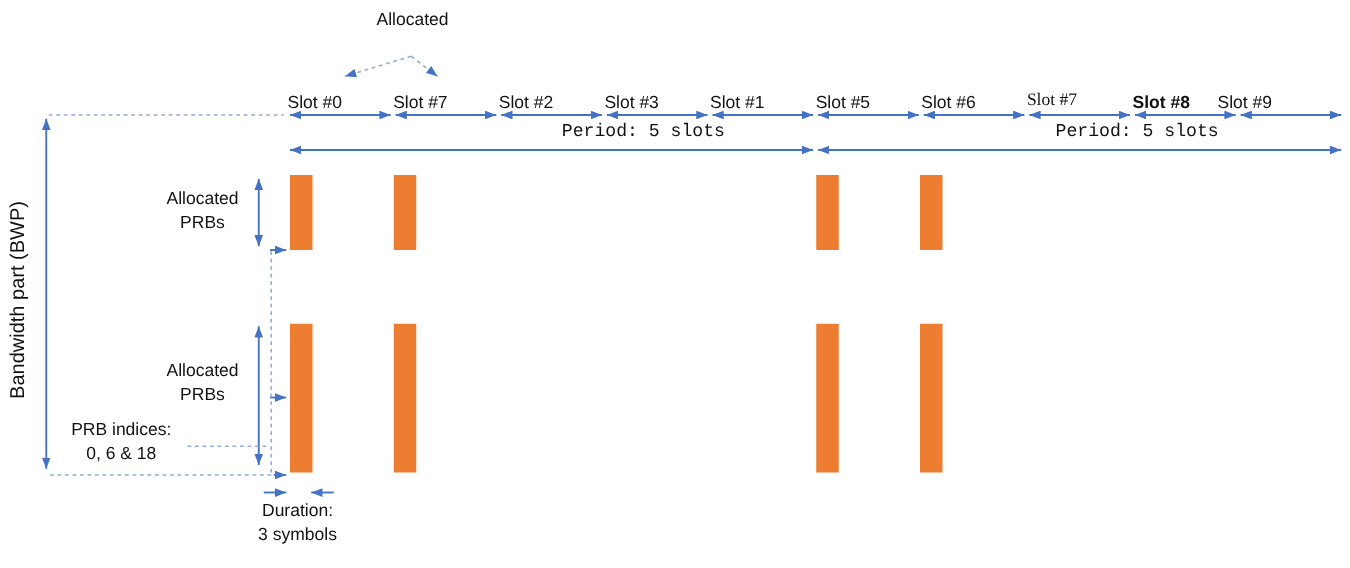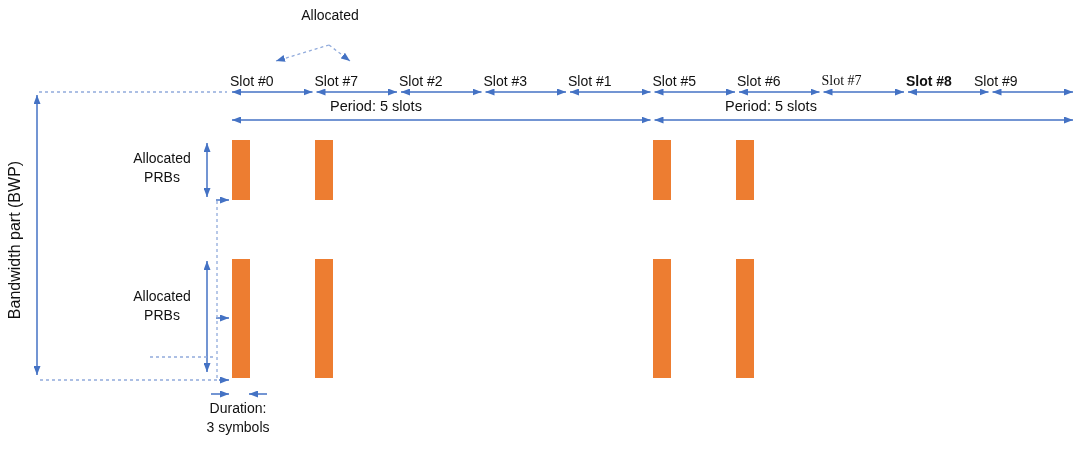--- a/index.html
+++ b/index.html
@@ -3,21 +3,21 @@
 <meta charset="utf-8">
 <style>
   html,body{margin:0;padding:0;background:#fff;}
   #canvas{
     position:relative;width:1080px;height:454px;background:#ffffff;
     font-family:"Liberation Sans",sans-serif;color:#111;overflow:hidden;
   }
   .abs{position:absolute;}
   .lbl{font-size:14px;line-height:19px;text-align:center;white-space:nowrap;}
   .slot-lbl{position:absolute;top:73px;width:85px;font-size:14px;text-align:left;white-space:nowrap;}
-  .period-lbl{position:absolute;top:98px;width:250px;font-size:14.5px;text-align:left;white-space:nowrap;}
+  .period-lbl{position:absolute;top:98px;width:250px;font-size:14.5px;text-align:right;white-space:nowrap;font-family:Liberation Mono, monospace;}
   .bar{position:absolute;width:18px;background:#ED7D31;}
   #bwp-label{
     position:absolute;left:15px;top:240px;font-size:16px;white-space:nowrap;
     transform:translate(-50%,-50%) rotate(-90deg);
   }
   svg{position:absolute;left:0;top:0;}
 </style>
 </head>
 <body>
 
@@ -105,19 +105,23 @@
 
   <div class="abs lbl" style="left:112px;top:149px;width:100px;">
     <div>Allocated</div>
     <div>PRBs</div>
   </div>
   <div class="abs lbl" style="left:112px;top:287px;width:100px;">
     <div>Allocated</div>
     <div>PRBs</div>
   </div>
 
+  <div class="abs lbl" style="left:43px;top:334px;width:108px;">
+    <div>PRB indices:</div>
+    <div>0, 6 &amp; 18</div>
+  </div>
 
   <div class="abs lbl" style="left:188px;top:399px;width:100px;">
     <div>Duration:</div>
     <div>3 symbols</div>
   </div>
 
 </div>
 
 </body></html>

